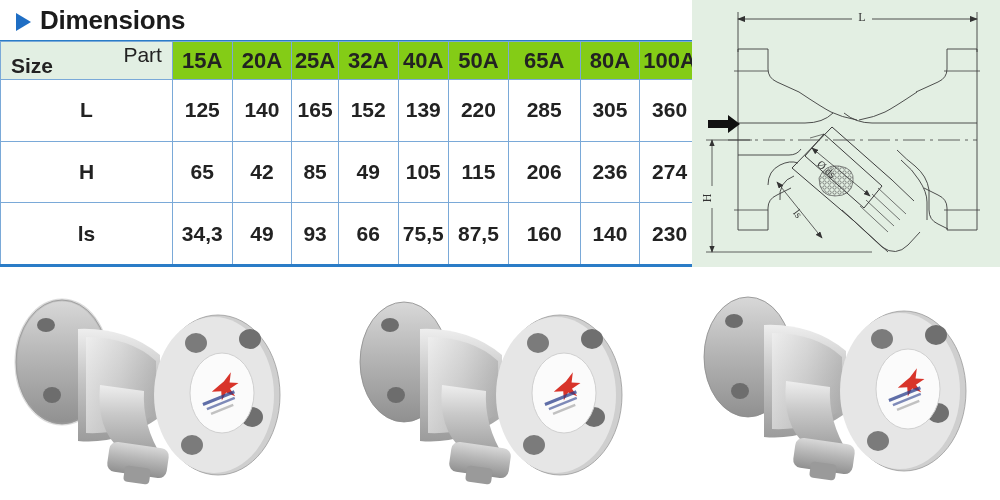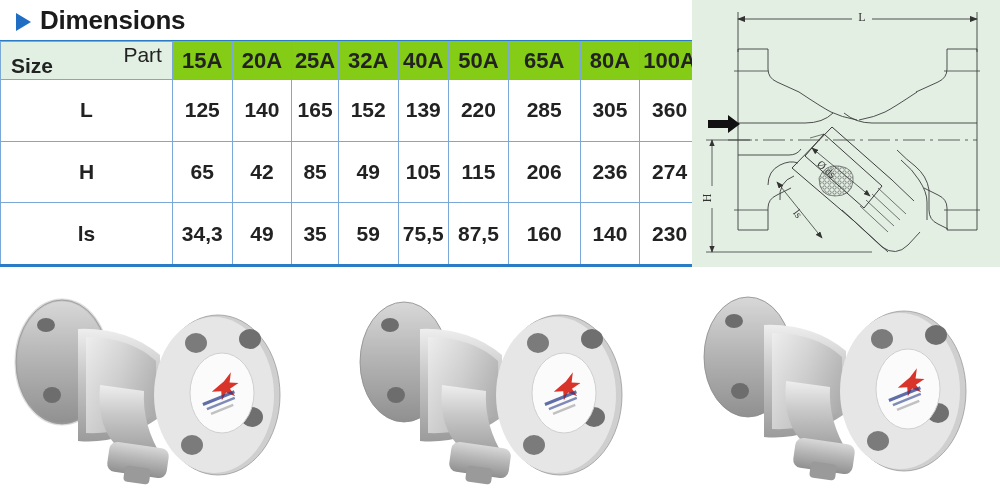--- a/index.html
+++ b/index.html
@@ -186,22 +186,22 @@
         <td>105</td>
         <td>115</td>
         <td>206</td>
         <td>236</td>
         <td>274</td>
       </tr>
       <tr>
         <td class="rowlabel">ls</td>
         <td>34,3</td>
         <td>49</td>
-        <td>35</td>
-        <td>59</td>
+        <td>93</td>
+        <td>66</td>
         <td>75,5</td>
         <td>87,5</td>
         <td>160</td>
         <td>140</td>
         <td>230</td>
       </tr>
     </tbody>
   </table>
 </div>
 

